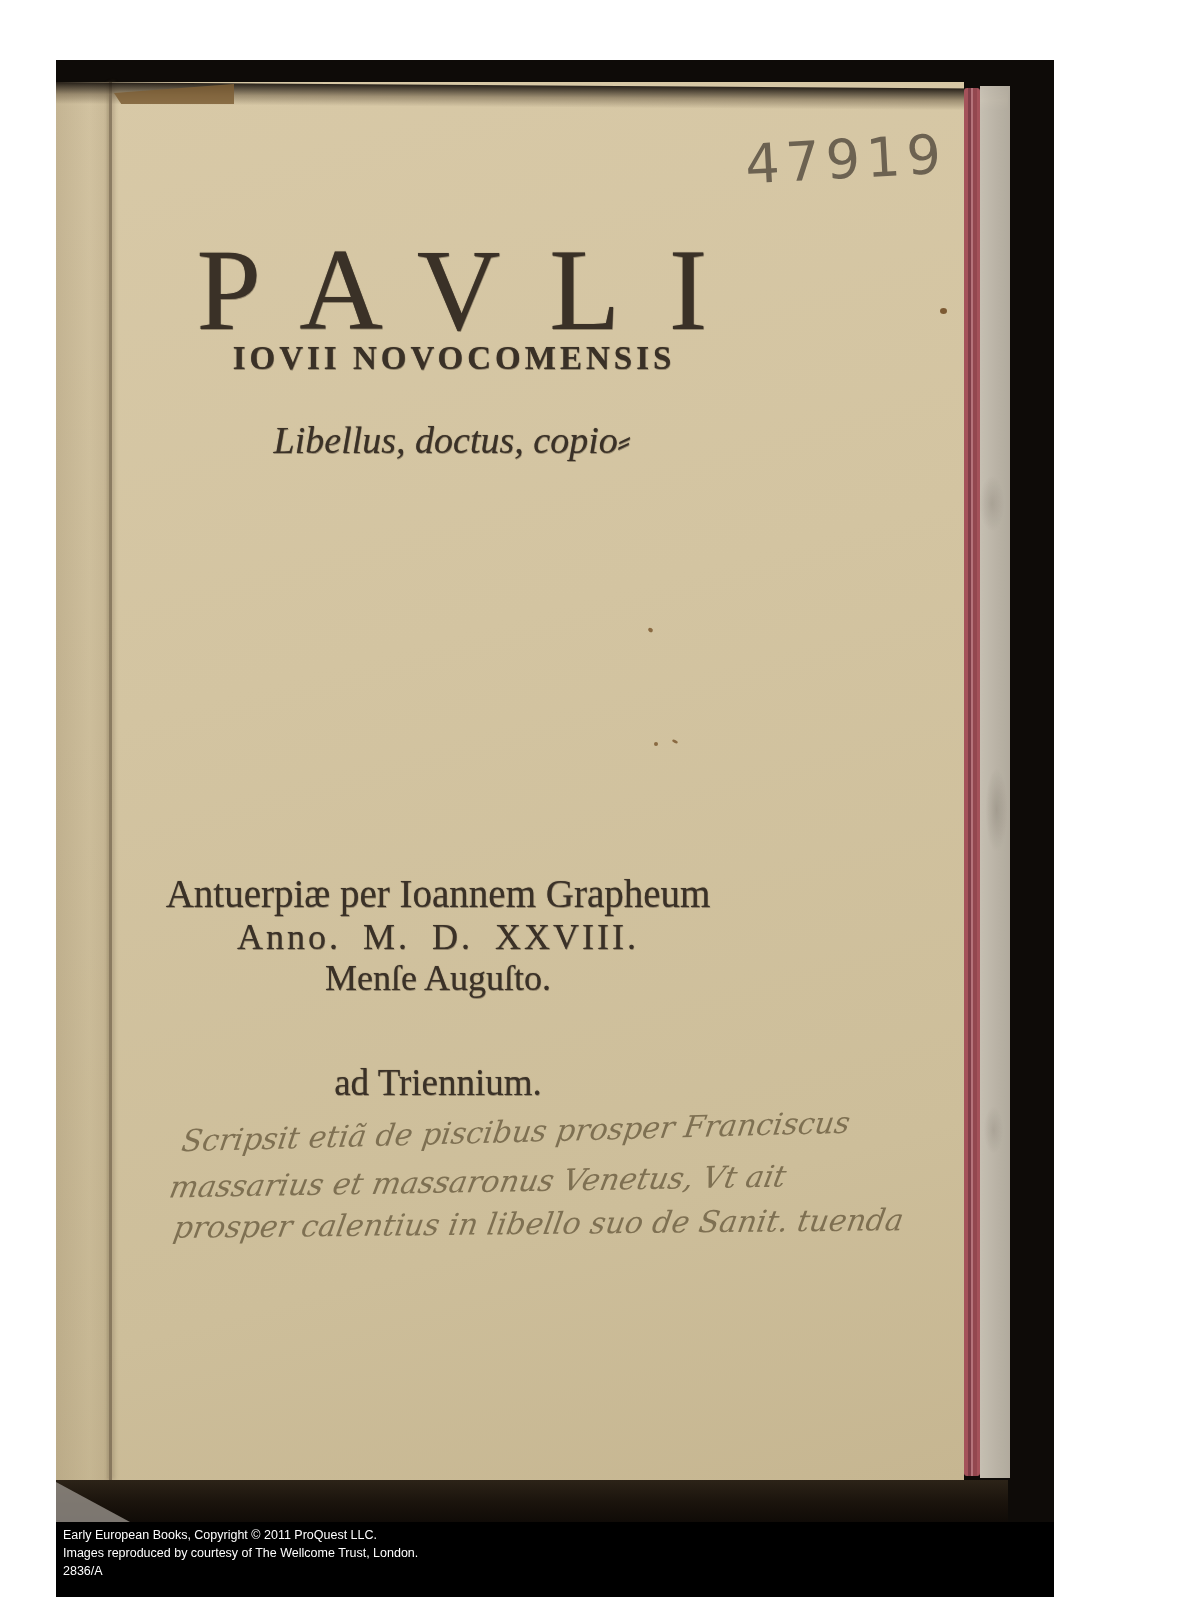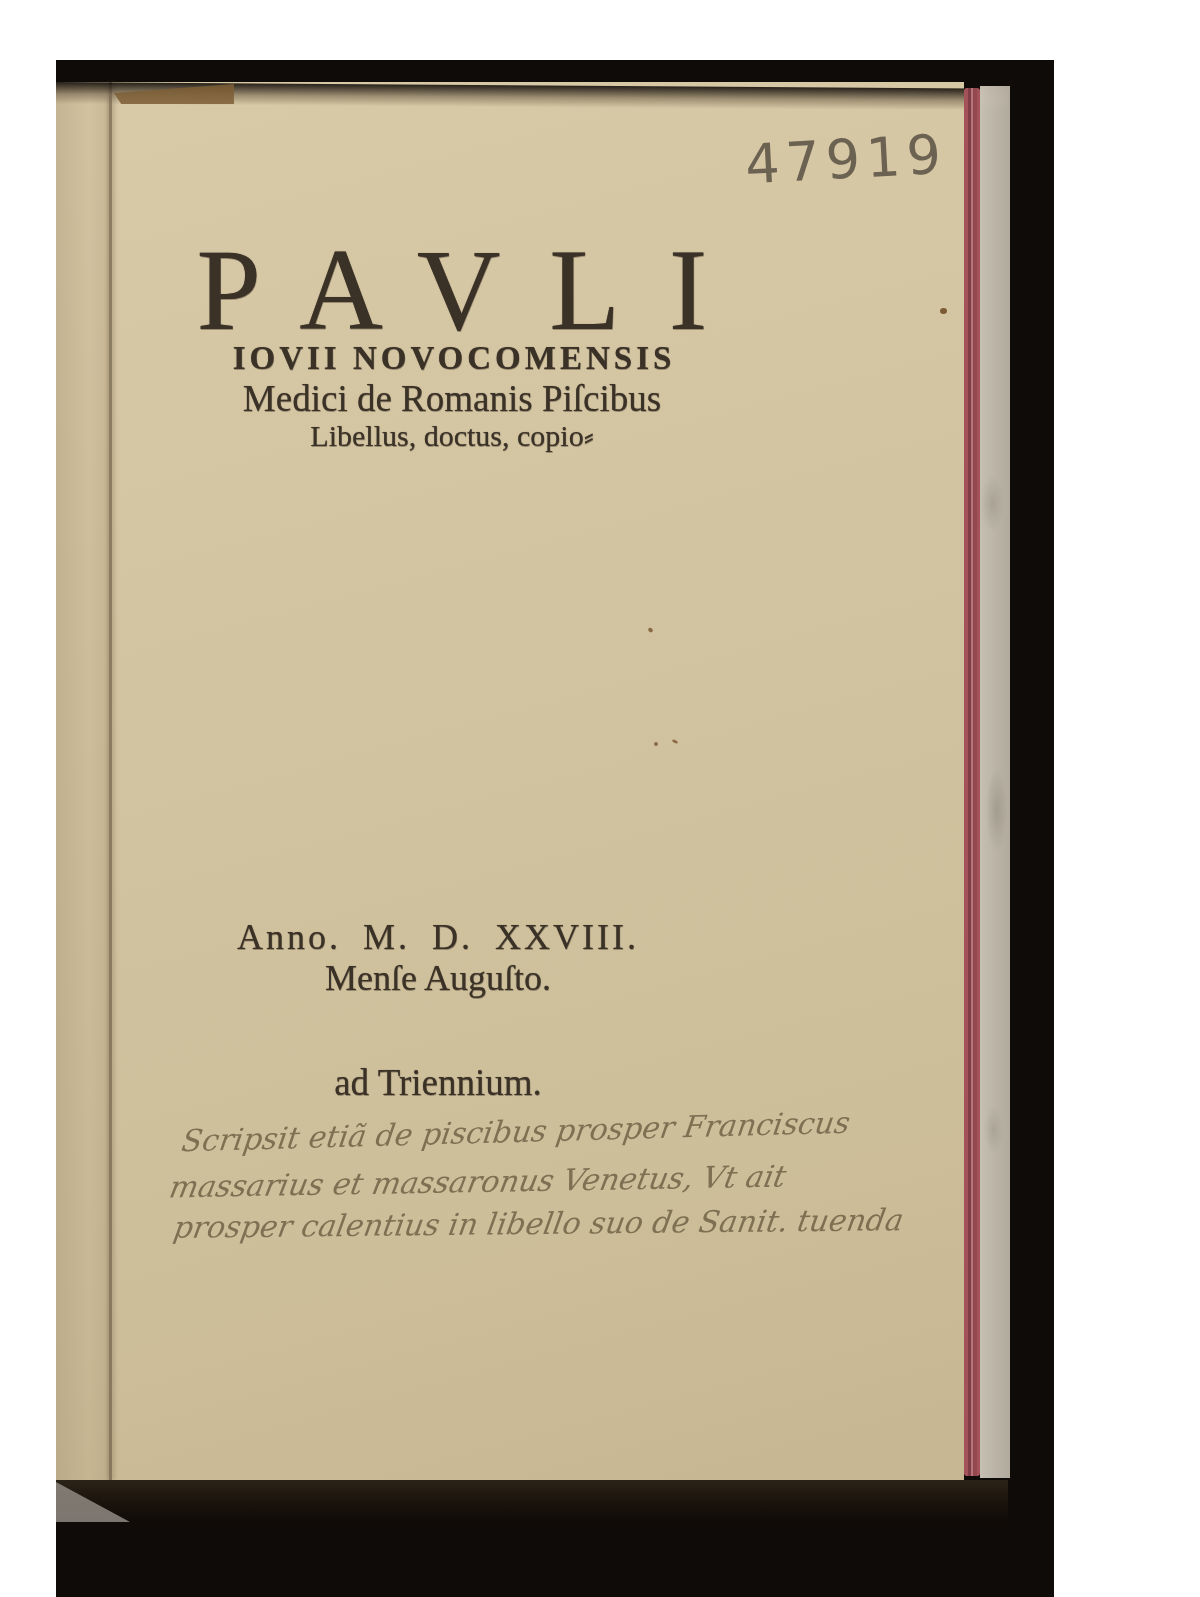--- a/index.html
+++ b/index.html
@@ -33,21 +33,21 @@
   .below-page{position:absolute;left:0;top:1420px;width:952px;height:42px;
         background:linear-gradient(180deg,#2c2318 0%,#1a130c 55%,#100b07 100%);}
   .grey-wedge{position:absolute;left:0;top:1422px;width:74px;height:40px;background:#8f8a82;
         clip-path:polygon(0 0,100% 100%,0 100%);opacity:.85;}
   
   .ink{position:absolute;color:#3a3127;text-align:center;line-height:1;
        text-shadow:0 0 1px rgba(56,46,34,.55),.5px .5px 0 rgba(56,46,34,.35);}
   .t-pavli{left:76px;top:150px;width:640px;font-size:116px;letter-spacing:.42em;text-indent:.42em;}
   .t-iovii{left:76px;top:260px;width:640px;font-size:33px;font-weight:bold;letter-spacing:4px;text-indent:4px;}
   .t-line1{left:76px;top:298px;width:640px;font-size:37px;}
-  .t-line2{left:76px;top:339px;width:640px;font-size:30px;}
+  .t-line2{left:76px;top:339px;width:640px;font-size:38px;font-style:italic;}
   .t-line3{left:76px;top:380px;width:640px;font-size:37px;}
   .t-line4{left:76px;top:421px;width:640px;font-size:36px;}
   .t-impr1{left:82px;top:792px;width:600px;font-size:39px;}
   .t-impr2{left:82px;top:837px;width:600px;font-size:36px;letter-spacing:3px;word-spacing:10px;}
   .t-impr3{left:82px;top:878px;width:600px;font-size:36px;}
   .t-priv1{left:82px;top:939px;width:600px;font-size:38px;}
   .t-priv2{left:82px;top:982px;width:600px;font-size:37px;}
   
   .pencil{position:absolute;left:660px;top:46px;width:260px;text-align:center;
         font-family:"DejaVu Sans",sans-serif;font-size:54px;color:rgba(96,87,72,.9);
@@ -71,23 +71,23 @@
 
 <div class="canvas">
   <div class="photo">
 
     <div class="page">
       <div class="underpage-strip"></div>
       <div class="gutter-crease"></div>
 
       <div class="ink t-pavli">PAVLI</div>
       <div class="ink t-iovii">IOVII NOVOCOMENSIS</div>
-      <div class="ink t-line1">Medici de Romanis Piſcibus</div>
       <div class="ink t-line2">Libellus, doctus, copio⸗</div>
 
+      <div class="ink t-impr1">Antuerpiæ per Ioannem Grapheum</div>
       <div class="ink t-impr2">Anno. M. D. XXVIII.</div>
       <div class="ink t-impr3">Menſe Auguſto.</div>
 
       <div class="ink t-priv2">ad Triennium.</div>
 
       <div class="pencil">47919</div>
 
       <div class="hand h1">Scripsit etiã de piscibus prosper Franciscus</div>
       <div class="hand h2">massarius et massaronus Venetus, Vt ait</div>
       <div class="hand h3">prosper calentius in libello suo de Sanit. tuenda</div>
@@ -102,15 +102,20 @@
     <div class="corner-flap"></div>
 
     <div class="red-fore-edge"></div>
     <div class="cover-edge">
       <div class="mottle"></div>
     </div>
 
     <div class="below-page"></div>
     <div class="grey-wedge"></div>
 
+    <div class="footer-bar">
+      <div class="f1">Early European Books, Copyright © 2011 ProQuest LLC.</div>
+      <div class="f2">Images reproduced by courtesy of The Wellcome Trust, London.</div>
+      <div class="f3">2836/A</div>
+    </div>
 
   </div>
 </div>
 
 </body></html>

